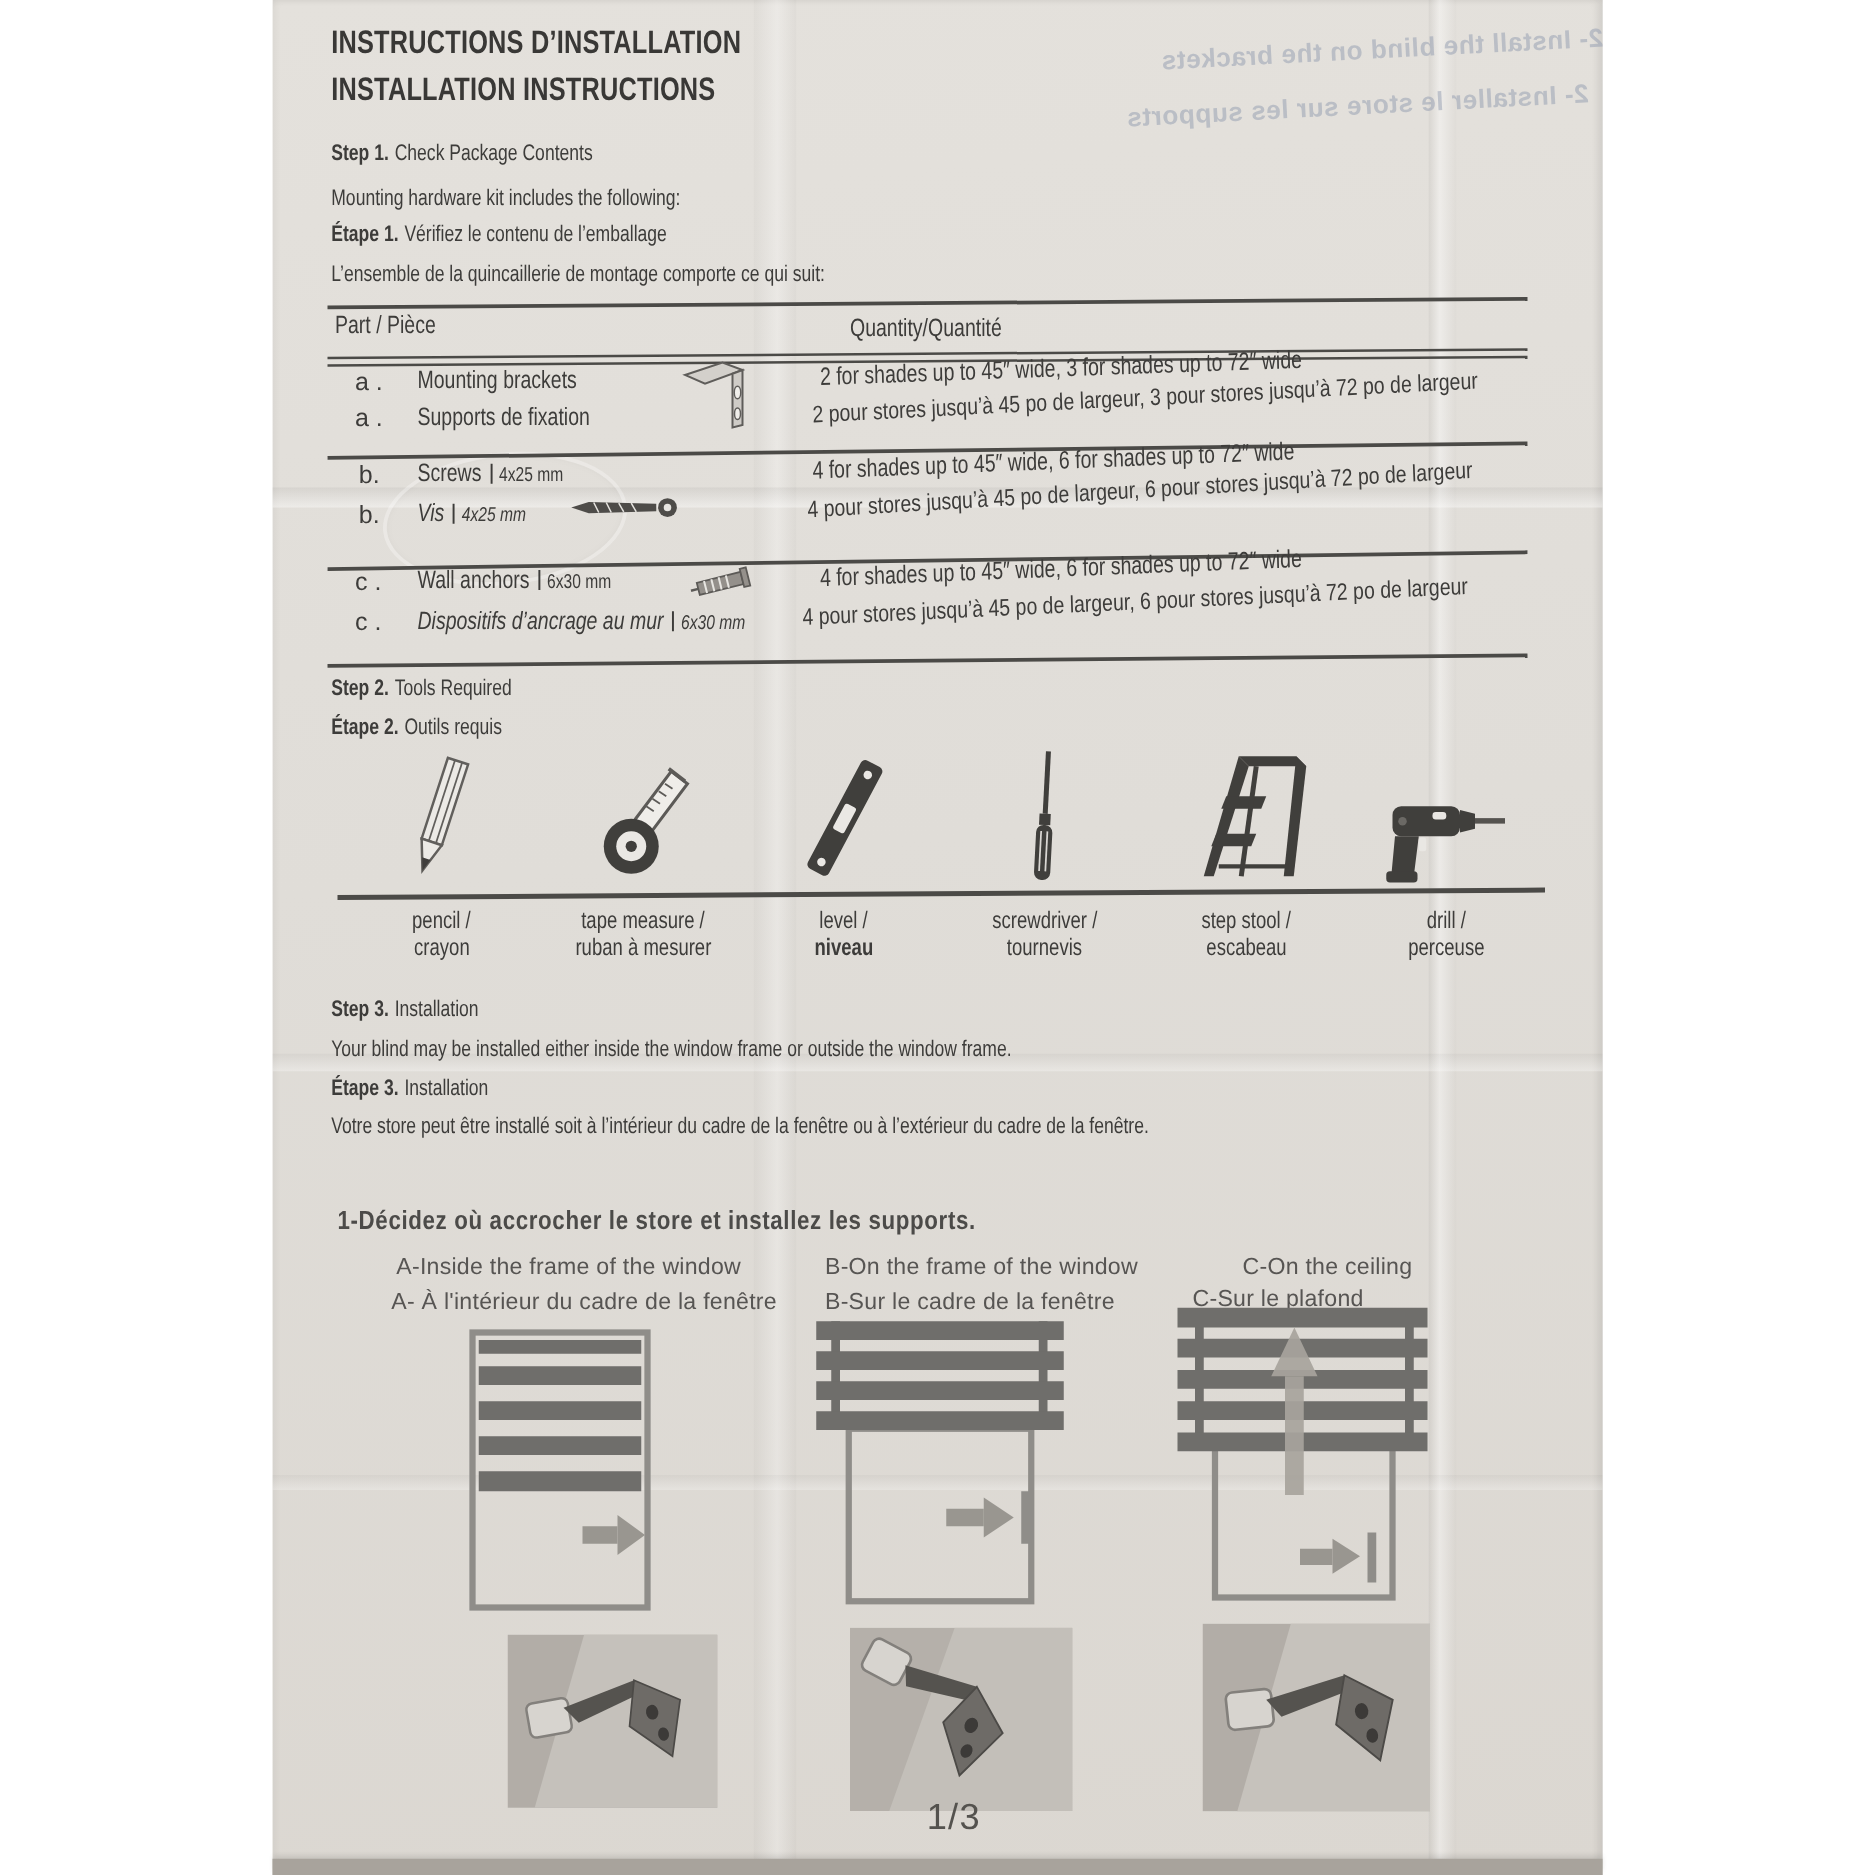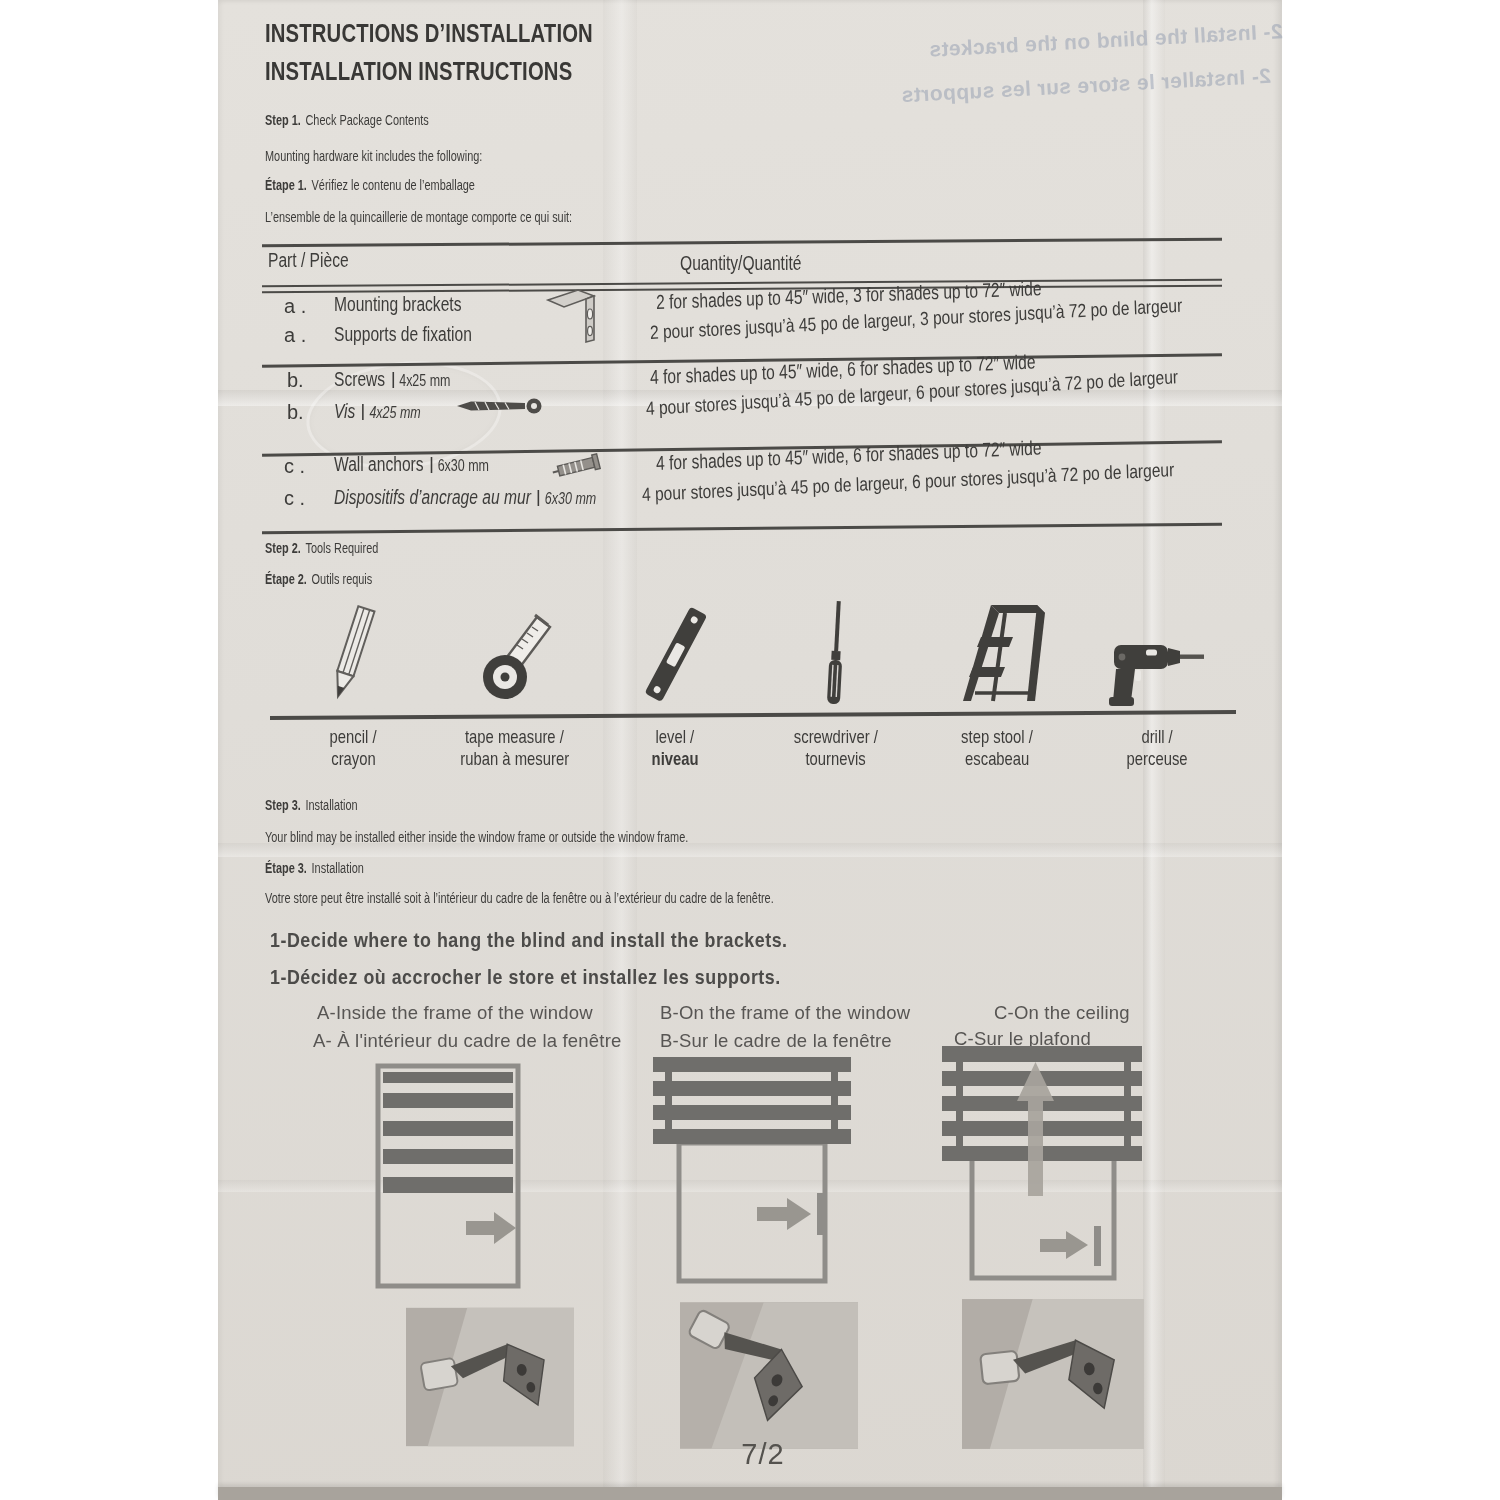--- a/index.html
+++ b/index.html
@@ -6,21 +6,21 @@
   body{
     width:1500px;height:1500px;position:relative;background:#ffffff;overflow:hidden;
     font-family:"Liberation Sans","DejaVu Sans",sans-serif;color:#3d3c3a;
   }
   .paper{
     position:absolute;left:218px;top:0;width:1064px;height:1500px;
     background:linear-gradient(175deg,#e4e1dc 0%,#e0ddd8 45%,#dbd7d1 100%);
     box-shadow:inset -4px 0 6px rgba(0,0,0,0.08), inset 3px 0 5px rgba(0,0,0,0.04);
   }
   .abs{position:absolute;}
-  .ln{white-space:nowrap;color:#3d3c3a;font-size:14px;}
+  .ln{white-space:nowrap;color:#3d3c3a;font-size:18px;}
   .cond{display:inline-block;transform:scaleX(0.78);transform-origin:0 50%;}
   .b{font-weight:bold;}
   .sp{margin-right:6px;}
   .title{font-size:26px;font-weight:bold;line-height:38px;letter-spacing:.2px;color:#393836;}
   .f20{font-size:20px;}
   .small-size{font-size:16px;}
   .bar{display:inline-block;width:2px;height:16px;background:#3d3c3a;margin:0 7px -2px 9px;}
   .rule{position:absolute;background:#4b4a47;height:3px;}
   .thin{height:2.4px;}
   .qty{white-space:nowrap;display:inline-block;transform-origin:0 50%;}
@@ -229,21 +229,20 @@
         <span class="ln"><span class="cond">drill /</span></span>
         <span class="ln"><span class="cond">perceuse</span></span>
       </div>
   </div>
 
   <div class="abs ln" style="left:47px;top:797px;"><span class="cond"><span class="b sp">Step 3.</span><span>Installation</span></span></div>
   <div class="abs ln" style="left:47px;top:829px;"><span class="cond">Your blind may be installed either inside the window frame or outside the window frame.</span></div>
   <div class="abs ln" style="left:47px;top:860px;"><span class="cond"><span class="b sp">Étape 3.</span><span>Installation</span></span></div>
   <div class="abs ln" style="left:47px;top:890px;"><span class="cond">Votre store peut être installé soit à l’intérieur du cadre de la fenêtre ou à l’extérieur du cadre de la fenêtre.</span></div>
 
-  <div class="abs" style="left:52px;top:928px;"><span class="head2">1-Decide where to hang the blind and install the brackets.</span></div>
   <div class="abs" style="left:52px;top:965px;text-decoration:underline;"><span class="head2">1-Décidez où accrocher le store et installez les supports.</span></div>
 
   <div class="abs opt" style="left:99px;top:1002px;">A-Inside the frame of the window</div>
   <div class="abs opt" style="left:95px;top:1030px;">A- À l'intérieur du cadre de la fenêtre</div>
   <div class="abs opt" style="left:442px;top:1002px;">B-On the frame of the window</div>
   <div class="abs opt" style="left:442px;top:1030px;">B-Sur le cadre de la fenêtre</div>
   <div class="abs opt" style="left:776px;top:1002px;">C-On the ceiling</div>
   <div class="abs opt" style="left:736px;top:1028px;">C-Sur le plafond</div>
 
   <svg class="abs" style="left:155px;top:1060px;" width="150" height="232" viewBox="0 0 150 232">
@@ -315,15 +314,15 @@
     <polygon points="66,0 170,0 170,140 26,140" fill="#c6c2bc"></polygon>
     <g transform="translate(54,60) rotate(-6)">
       <rect x="-36" y="-12" width="34" height="28" rx="5" fill="#d7d4cf" stroke="#83807c" stroke-width="2"></rect>
       <polygon points="-6,-4 54,-16 62,-6 4,10" fill="#55534f"></polygon>
       <polygon points="54,-16 88,6 74,50 44,20" fill="#6e6b67" stroke="#4c4a47" stroke-width="1.4"></polygon>
       <ellipse cx="64" cy="12" rx="5" ry="6" fill="#3c3a38"></ellipse>
       <ellipse cx="70" cy="31" rx="4.4" ry="5.4" fill="#3c3a38"></ellipse>
     </g>
   </svg>
 
-  <div class="abs pageno" style="left:505px;top:1438px;width:80px;text-align:center;">7/2</div>
+  <div class="abs pageno" style="left:505px;top:1438px;width:80px;text-align:center;">1/3</div>
 
 </div>
 
 </body></html>

